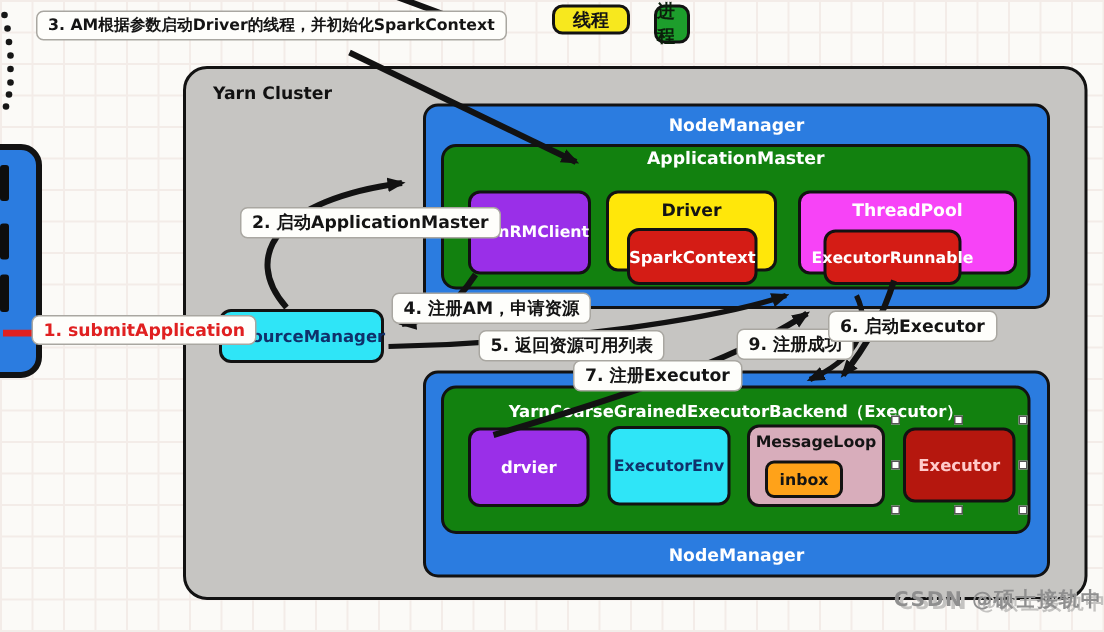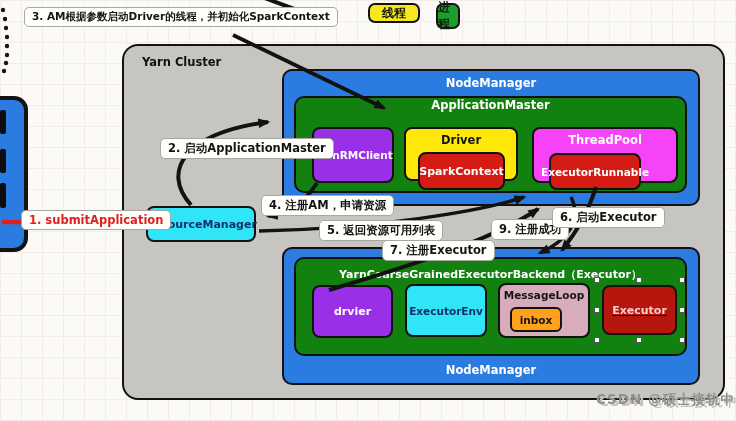--- a/index.html
+++ b/index.html
@@ -96,21 +96,21 @@
   </div>
   <div class="box cyan r8 center" style="left:405px; top:284px; width:82px; height:53px;">
     <span class="ttl navy" style="font-size:10.5px;">ExecutorEnv</span>
   </div>
   <div class="box pink r8" style="left:498px; top:283px; width:92px; height:55px;">
     <div class="ttl black pt4" style="font-size:10.5px;">MessageLoop</div>
   </div>
   <div class="box orange r6 center" style="left:510px; top:307px; width:52px; height:25px; z-index:2;">
     <span class="ttl black" style="font-size:10.5px;">inbox</span>
   </div>
-  <div class="box darkred r8 center" style="left:602px; top:285px; width:75px; height:50px;text-decoration:underline;">
+  <div class="box darkred r8 center" style="left:602px; top:285px; width:75px; height:50px;">
     <span class="ttl" style="font-size:11px; color:#ffcaca;">Executor</span>
   </div>
 
   <div class="handle" style="left:594px; top:277px;"></div>
   <div class="handle" style="left:636px; top:277px;"></div>
   <div class="handle" style="left:679px; top:277px;"></div>
   <div class="handle" style="left:594px; top:307px;"></div>
   <div class="handle" style="left:679px; top:307px;"></div>
   <div class="handle" style="left:594px; top:337px;"></div>
   <div class="handle" style="left:636px; top:337px;"></div>

